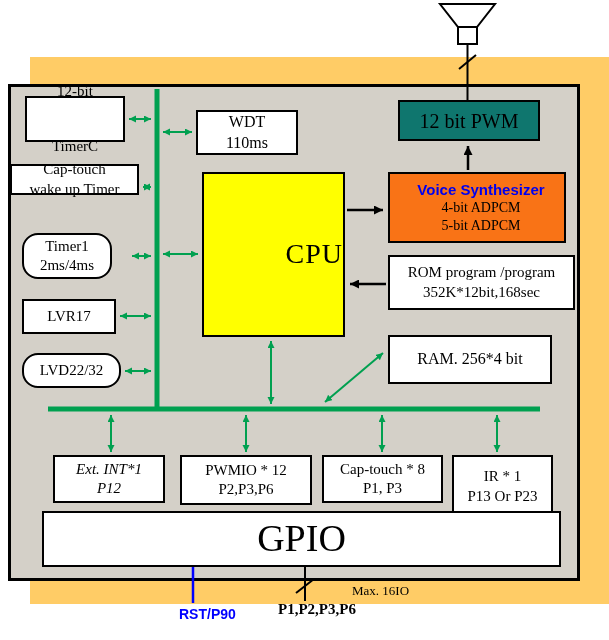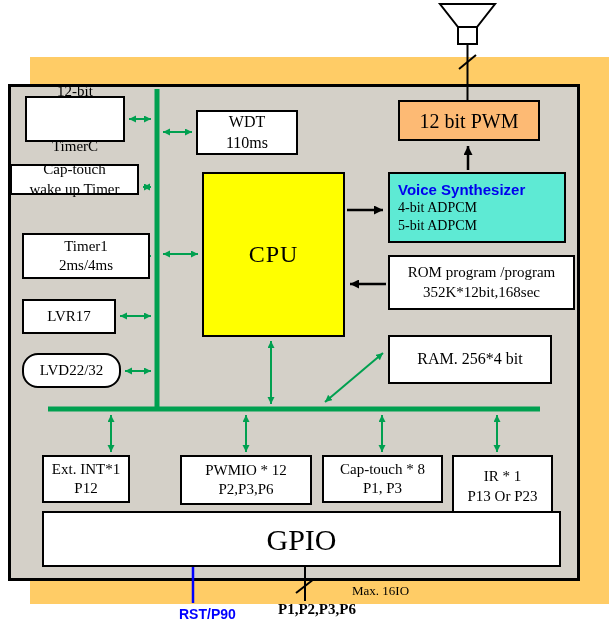--- a/index.html
+++ b/index.html
@@ -18,39 +18,39 @@
     position:absolute; left:8px; top:84px; width:572px; height:497px;
     background:#D4D0C8; border:3px solid #000; box-sizing:border-box;
   }
   .overlay { position:absolute; left:0; top:0; z-index:5; }
   .box {
     position:absolute; box-sizing:border-box; z-index:10;
     background:#fff; border:2px solid #000;
     display:flex; flex-direction:column; align-items:center; justify-content:center;
     text-align:center; line-height:1.3; font-size:15px;
   }
-  #b-pwm   { left:398px; top:100px; width:142px; height:41px; background:#fdba74; font-size:20px; }
+  #b-pwm   { left:398px; top:100px; width:142px; height:41px; background:#0f766e; font-size:20px; }
   #b-timerc   { left:25px;  top:96px;  width:100px; height:46px;gap:35px; }
   #b-captimer { left:10px;  top:164px; width:129px; height:31px; }
-  #b-timer1   { left:22px;  top:233px; width:128px; height:46px; }
+  #b-timer1   { left:22px;  top:233px; width:90px; height:46px;border-radius:16px; }
   #b-lvr      { left:22px;  top:299px; width:94px;  height:35px; }
   #b-lvd      { left:22px;  top:353px; width:99px;  height:35px;border-radius:16px; }
   #b-wdt      { left:196px; top:110px; width:102px; height:45px; font-size:16px; }
-  #b-cpu      { left:202px; top:172px; width:143px; height:165px; background:#FFFF00; font-size:24px; letter-spacing:1px; }
-  #b-voice    { left:388px; top:172px; width:178px; height:71px; background:#5eead4;
-                align-items:flex-start; text-align:left; padding-left:8px; font-size:14px; }
+  #b-cpu      { left:202px; top:172px; width:143px; height:165px; background:#FFFF00; font-size:28px; letter-spacing:1px;align-items:flex-end; }
+  #b-voice    { left:388px; top:172px; width:178px; height:71px; background:#f97316;
+                align-items:center; text-align:left; padding-left:8px; font-size:14px; }
   #b-voice .vs-title { color:#0000EE; font-family:"Liberation Sans","DejaVu Sans",sans-serif;
                        font-weight:bold; font-size:15px; }
   #b-rom      { left:388px; top:255px; width:187px; height:55px; }
   #b-ram      { left:388px; top:335px; width:164px; height:49px; font-size:16px; }
-  #b-extint   { left:42px;  top:455px; width:88px; height:48px; }
+  #b-extint   { left:53px;  top:455px; width:112px; height:48px;font-style:italic; }
   #b-pwmio    { left:180px; top:455px; width:132px; height:50px; }
   #b-captouch { left:322px; top:455px; width:121px; height:48px; }
   #b-ir       { left:452px; top:455px; width:101px; height:63px; }
-  #b-gpio     { left:42px;  top:511px; width:519px; height:56px; font-size:30px; }
+  #b-gpio     { left:42px;  top:511px; width:519px; height:56px; font-size:38px; }
   .floating-label { position:absolute; z-index:10; white-space:nowrap; }
   #lbl-rst   { left:167px; top:606px; color:#0000FF; font-weight:bold; font-size:14px;
                font-family:"Liberation Sans","DejaVu Sans",sans-serif;padding-left:12px; }
   #lbl-ports { left:278px; top:601px; font-weight:bold; font-size:15px; }
   #lbl-maxio { left:352px; top:583px; font-size:13px; }
 </style>
 </head>
 <body>
 
 <div class="stage">

